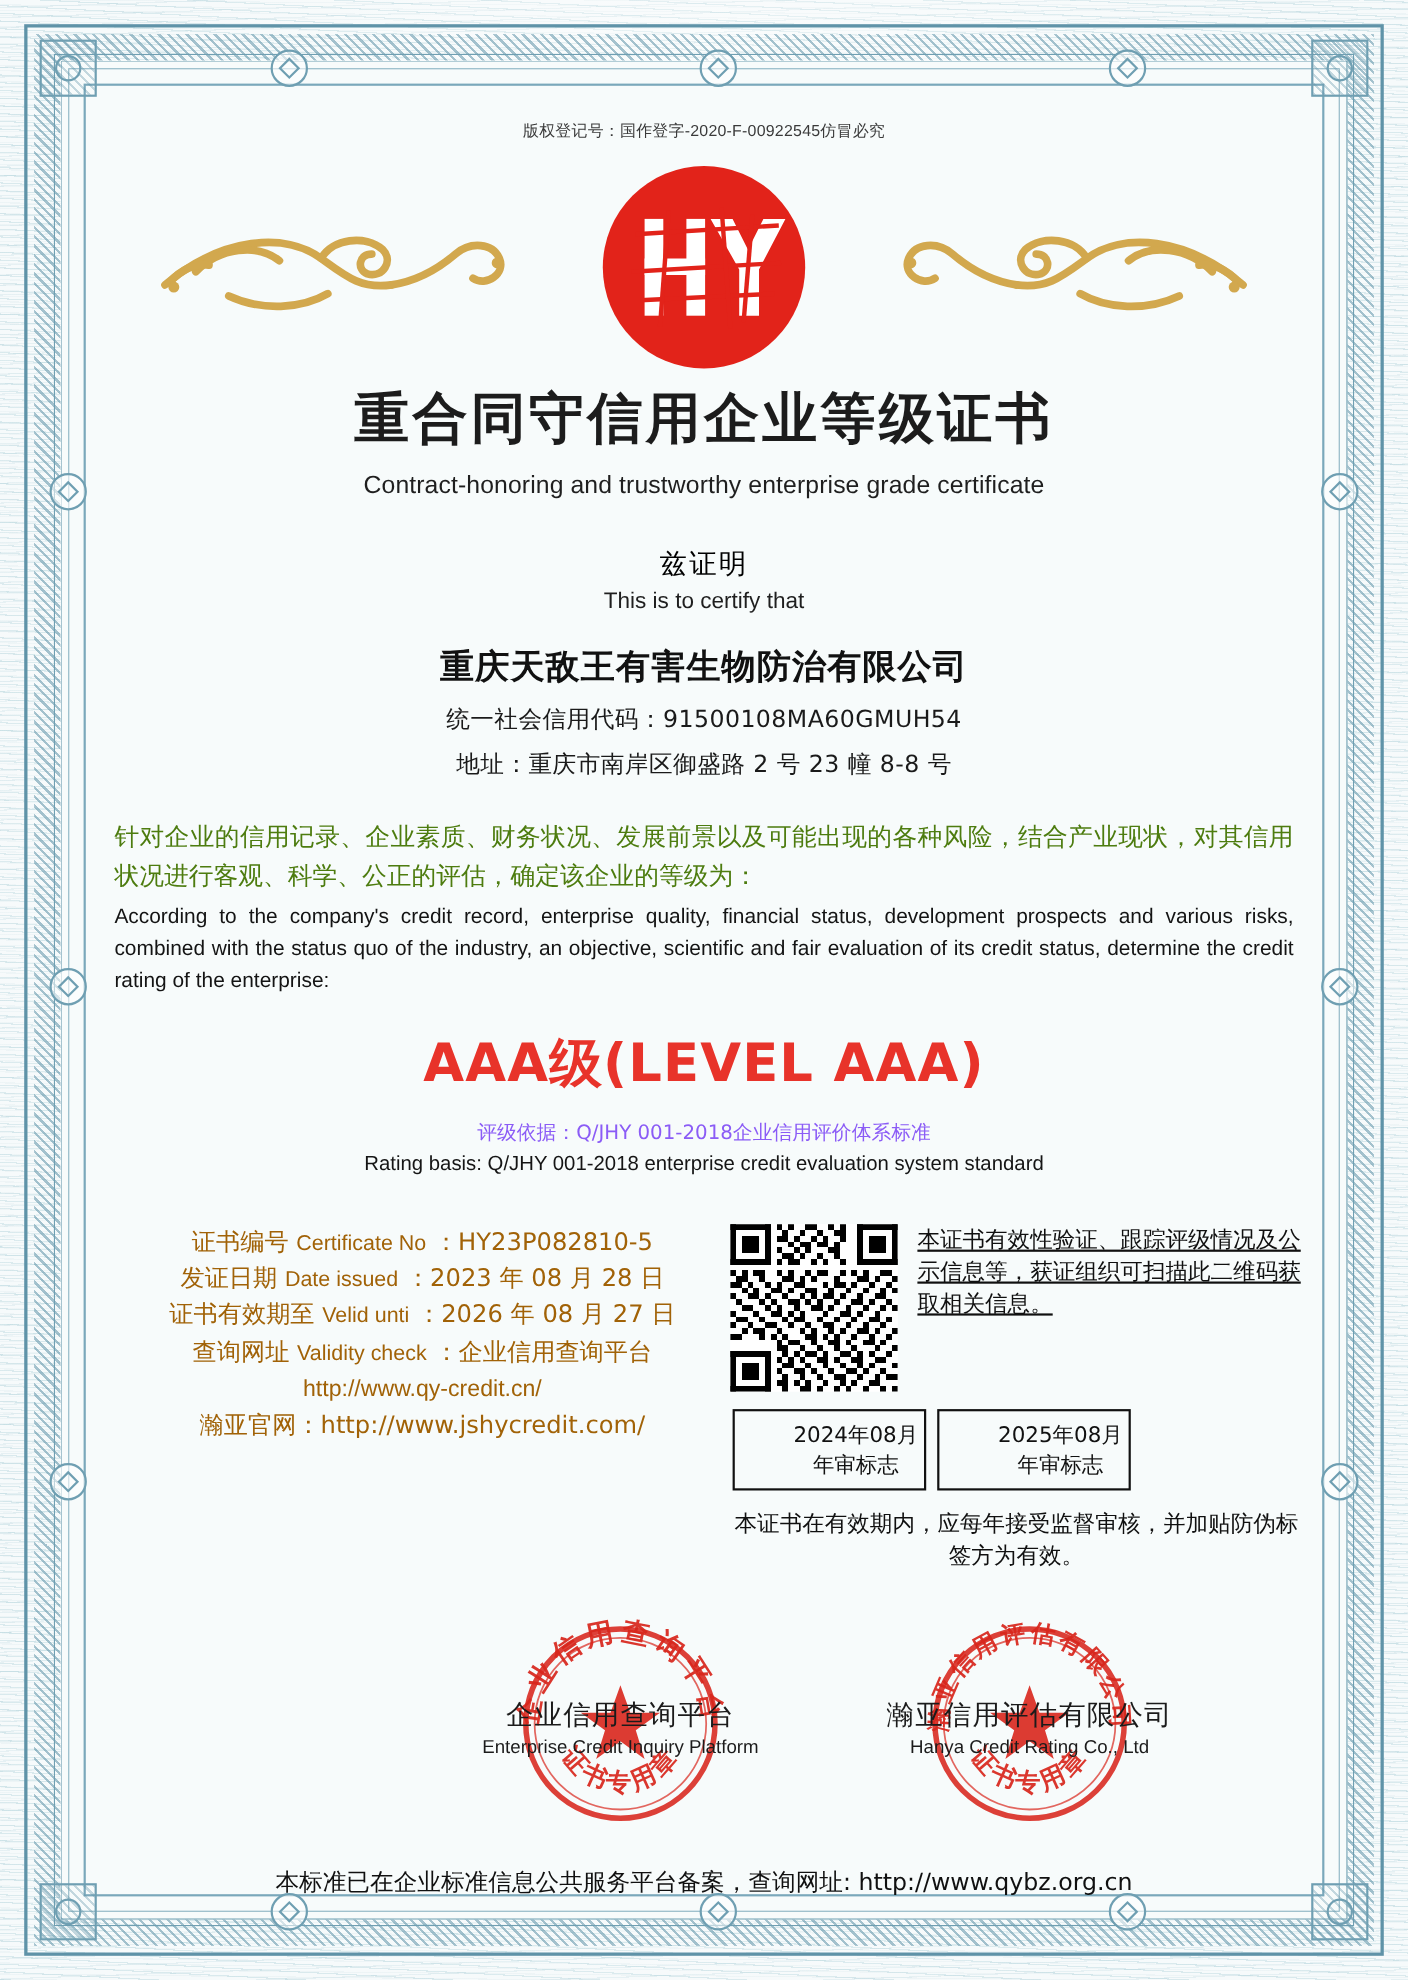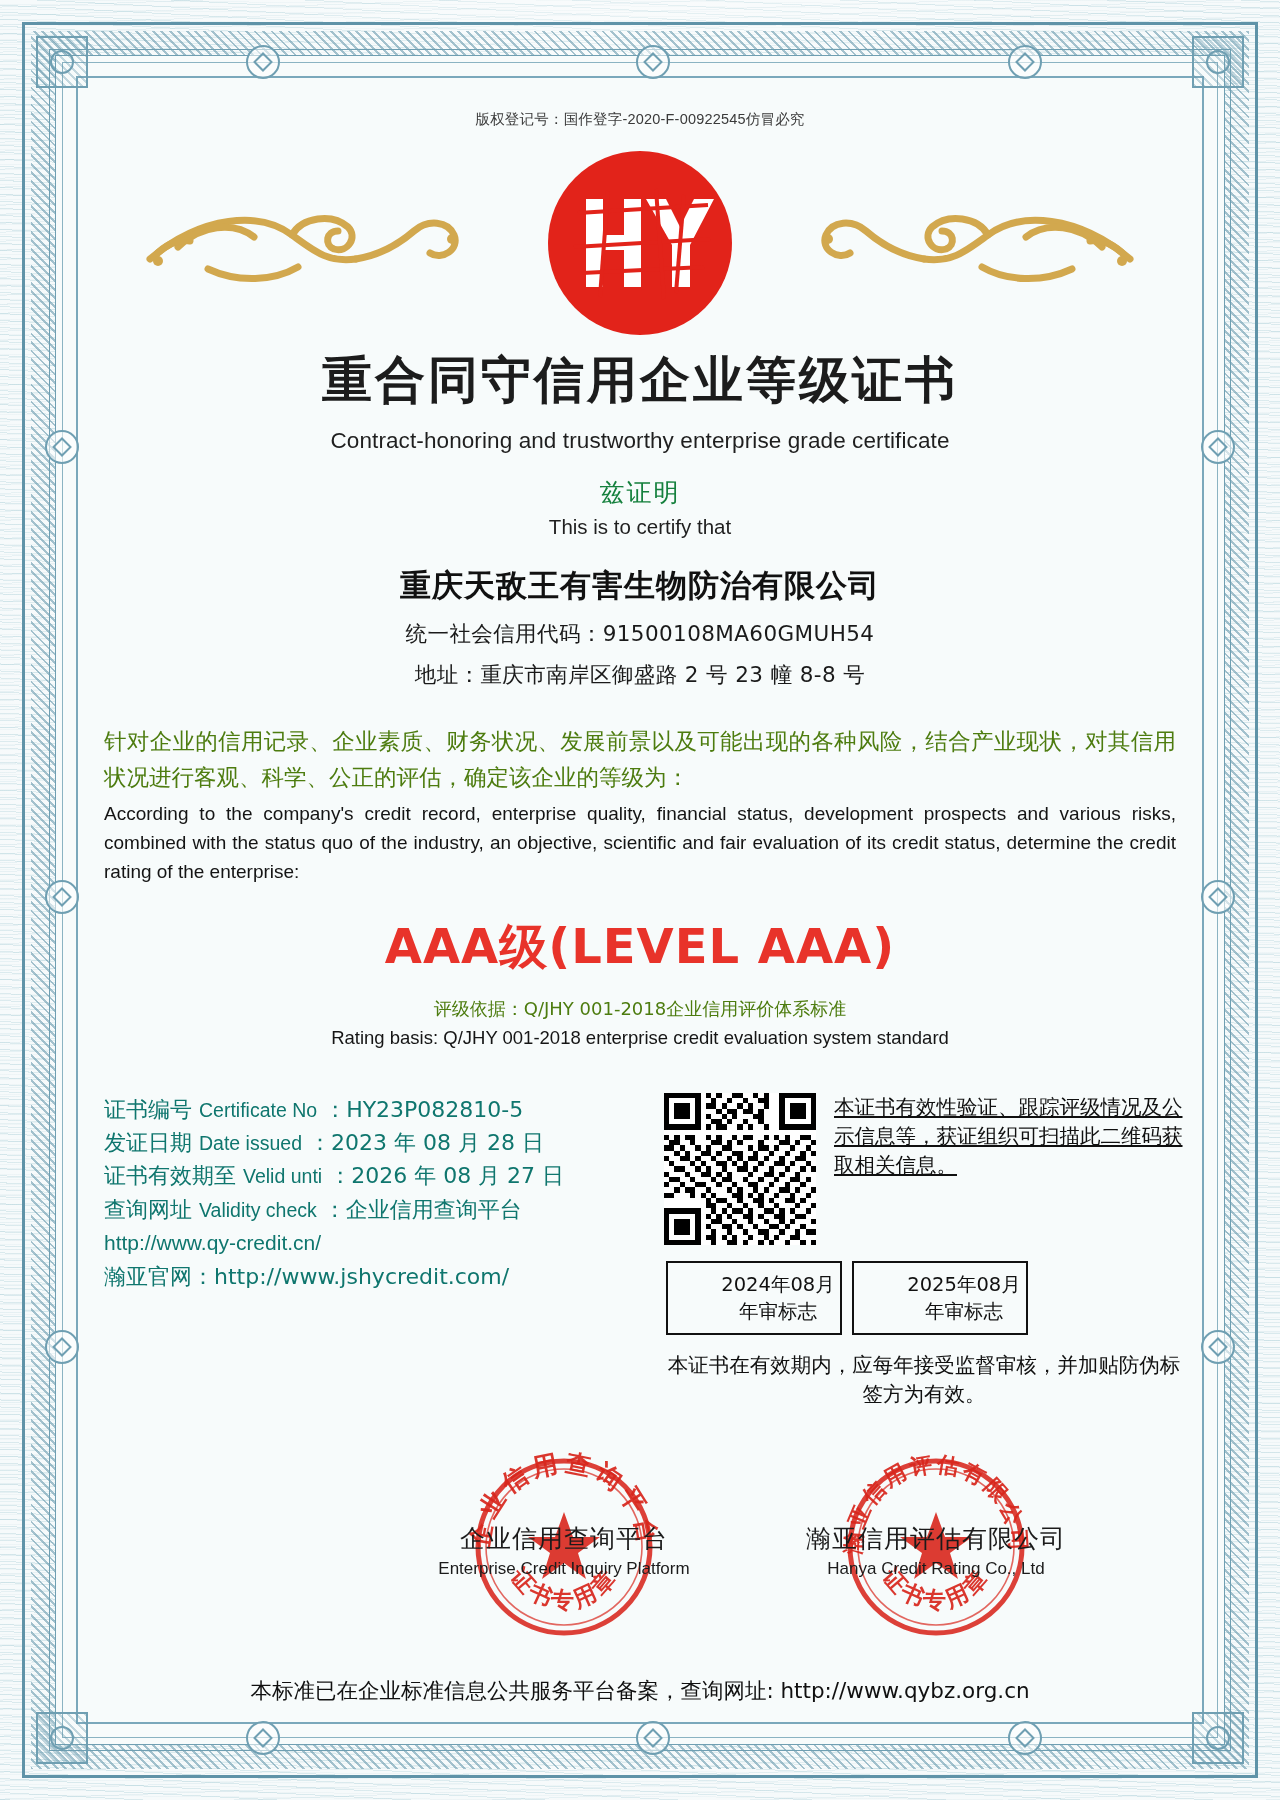--- a/index.html
+++ b/index.html
@@ -182,22 +182,22 @@
   .title-en {
     text-align: center;
     font-size: 22.5px;
     color: #1f1f1f;
     margin-top: 14px;
     letter-spacing: 0.1px;
   }
   .certify-cn {
     text-align: center;
     font-size: 25px;
-    color: #15803d;
-    margin-top: 22px;
+    color: #000000;
+    margin-top: 42px;
     letter-spacing: 2px;
     font-family: "DejaVu Sans", sans-serif;
   }
   .certify-en {
     text-align: center;
     font-size: 20.5px;
     color: #1f1f1f;
     margin-top: 6px;
   }
   .company {
@@ -243,21 +243,21 @@
     margin-top: 28px;
     font-size: 48px;
     font-weight: 700;
     color: #e8332a;
     letter-spacing: 1px;
     font-family: "DejaVu Sans", sans-serif;
   }
   .basis-cn {
     text-align: center;
     font-size: 18px;
-    color: #4d7c0f;
+    color: #8b5cf6;
     margin-top: 18px;
     font-family: "DejaVu Sans", sans-serif;
   }
   .basis-en {
     text-align: center;
     font-size: 18.5px;
     color: #151515;
     margin-top: 6px;
   }
 
@@ -266,24 +266,25 @@
     display: flex;
     margin-top: 44px;
     align-items: flex-start;
   }
   .detail-left {
     width: 560px;
     padding-left: 8px;
   }
   .d-line {
     font-size: 22px;
-    color: #0f766e;
+    color: #a16207;
     line-height: 1.52;
     white-space: nowrap;
     font-family: "DejaVu Sans", sans-serif;
+    text-align: center;
   }
   .d-line .en {
     font-family: "Liberation Sans", sans-serif;
     font-size: 19.5px;
   }
   .d-line .url {
     font-family: "Liberation Sans", sans-serif;
     font-size: 21px;
   }
 

